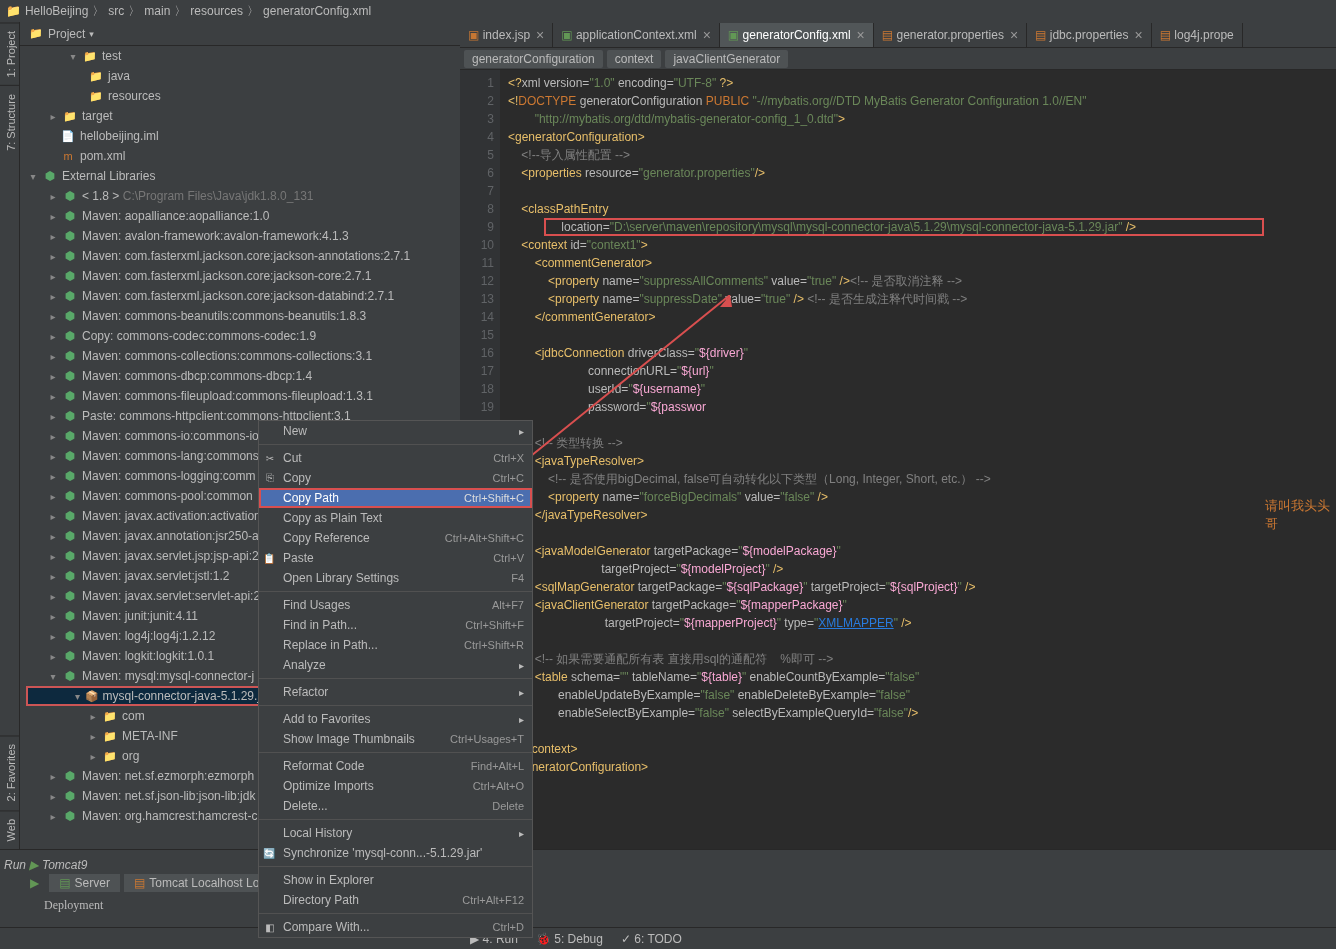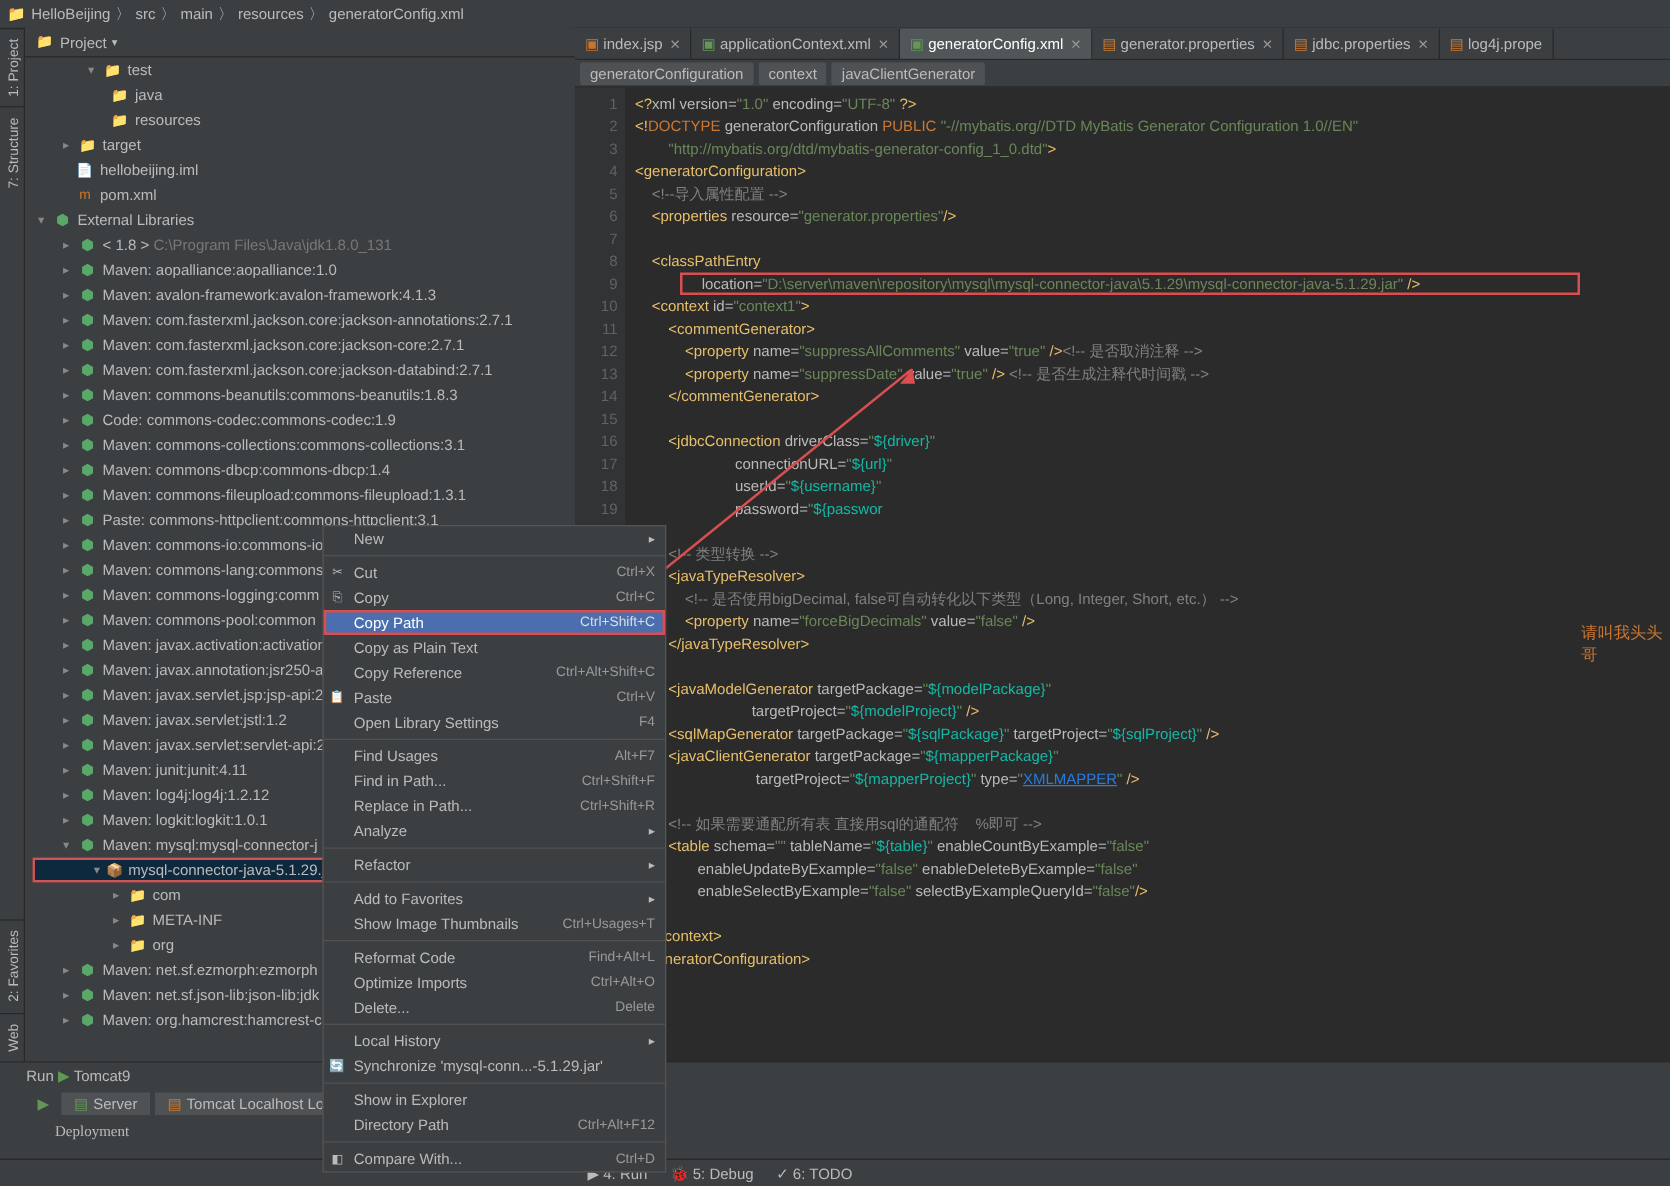--- a/index.html
+++ b/index.html
@@ -37,33 +37,33 @@
 .code-area { flex: 1; display: flex; background: #2b2b2b; font-family: 'Consolas', monospace; font-size: 13px; }
 .gutter { width: 40px; background: #313335; text-align: right; padding: 4px 6px 0 0; color: #606366; }
 .gutter div { height: 18px; line-height: 18px; }
 .code { flex: 1; padding: 4px 0 0 8px; position: relative; }
 .code-line { height: 18px; line-height: 18px; white-space: pre; }
 .c-tag { color: #e8bf6a; }
 .c-attr { color: #bababa; }
 .c-str { color: #6a8759; }
 .c-comment { color: #808080; }
 .c-keyword { color: #cc7832; }
-.c-purple { color: #14b8a6; margin-top: 20px; }
+.c-purple { color: #f9a8d4; margin-top: 20px; }
 .c-link { color: #287bde; text-decoration: underline; }
 .red-box { outline: 2px solid #d94f4f; outline-offset: -2px; padding: 0 4px; }
 .context-menu { position: absolute; left: 258px; top: 420px; width: 275px; background: #3c3f41; border: 1px solid #555; z-index: 1000; color: #bbb; font-size: 12px; }
 .menu-item { height: 20px; display: flex; align-items: center; padding: 0 8px 0 24px; position: relative; }
 .menu-item.sel { background: #4b6eaf; color: #fff; outline: 2px solid #d94f4f; outline-offset: -2px; }
 .menu-item .shortcut { margin-left: auto; color: #999; font-size: 11px; text-align: right; }
 .menu-item.sel .shortcut { color: #ddd; }
 .menu-item .sub-arrow { margin-left: auto; font-size: 10px; }
 .menu-item .micon { position: absolute; left: 4px; width: 14px; height: 14px; display: flex; align-items: center; justify-content: center; font-size: 10px; }
 .menu-sep { height: 1px; background: #515151; margin: 3px 0; }
 .bottom-panel { height: 78px; background: #3c3f41; border-top: 1px solid #282828; }
-.bp-header { height: 22px; display: flex; align-items: center; color: #bbb; font-size: 12px; padding-left: 21px; }
+.bp-header { height: 22px; display: flex; align-items: flex-end; color: #bbb; font-size: 12px; padding-left: 4px; font-style: italic; }
 .bp-tabs { display: flex; gap: 4px; padding: 2px 24px; }
 .bp-tab { background: #4e5254; padding: 2px 10px; color: #bbb; display: flex; align-items: center; gap: 4px; }
 .bp-sub { padding: 4px 44px; color: #bbb; font-family: Liberation Serif, serif; }
 .status-bar { height: 22px; background: #3c3f41; border-top: 1px solid #282828; display: flex; align-items: center; padding: 0 10px; gap: 18px; color: #bbb; font-size: 11px; }
 .arrow-svg { position: absolute; top: 225px; left: -110px; z-index: 50; pointer-events: none; }
 .watermark { position: absolute; top: 427px; left: 765px; color: #cc7832; font-size: 13px; z-index: 10; }
 </style>
 </head>
 <body>
 
@@ -155,21 +155,21 @@
             <span>Maven: com.fasterxml.jackson.core:jackson-databind:2.7.1</span>
           </div>
           <div class="tree-item" style="padding-left: 26px;">
             <span class="arrow">▸</span>
             <span class="icon lib">⬢</span>
             <span>Maven: commons-beanutils:commons-beanutils:1.8.3</span>
           </div>
           <div class="tree-item" style="padding-left: 26px;">
             <span class="arrow">▸</span>
             <span class="icon lib">⬢</span>
-            <span>Code: commons-codec:commons-codec:1.9</span>
+            <span>Copy: commons-codec:commons-codec:1.9</span>
           </div>
           <div class="tree-item" style="padding-left: 26px;">
             <span class="arrow">▸</span>
             <span class="icon lib">⬢</span>
             <span>Maven: commons-collections:commons-collections:3.1</span>
           </div>
           <div class="tree-item" style="padding-left: 26px;">
             <span class="arrow">▸</span>
             <span class="icon lib">⬢</span>
             <span>Maven: commons-dbcp:commons-dbcp:1.4</span>

